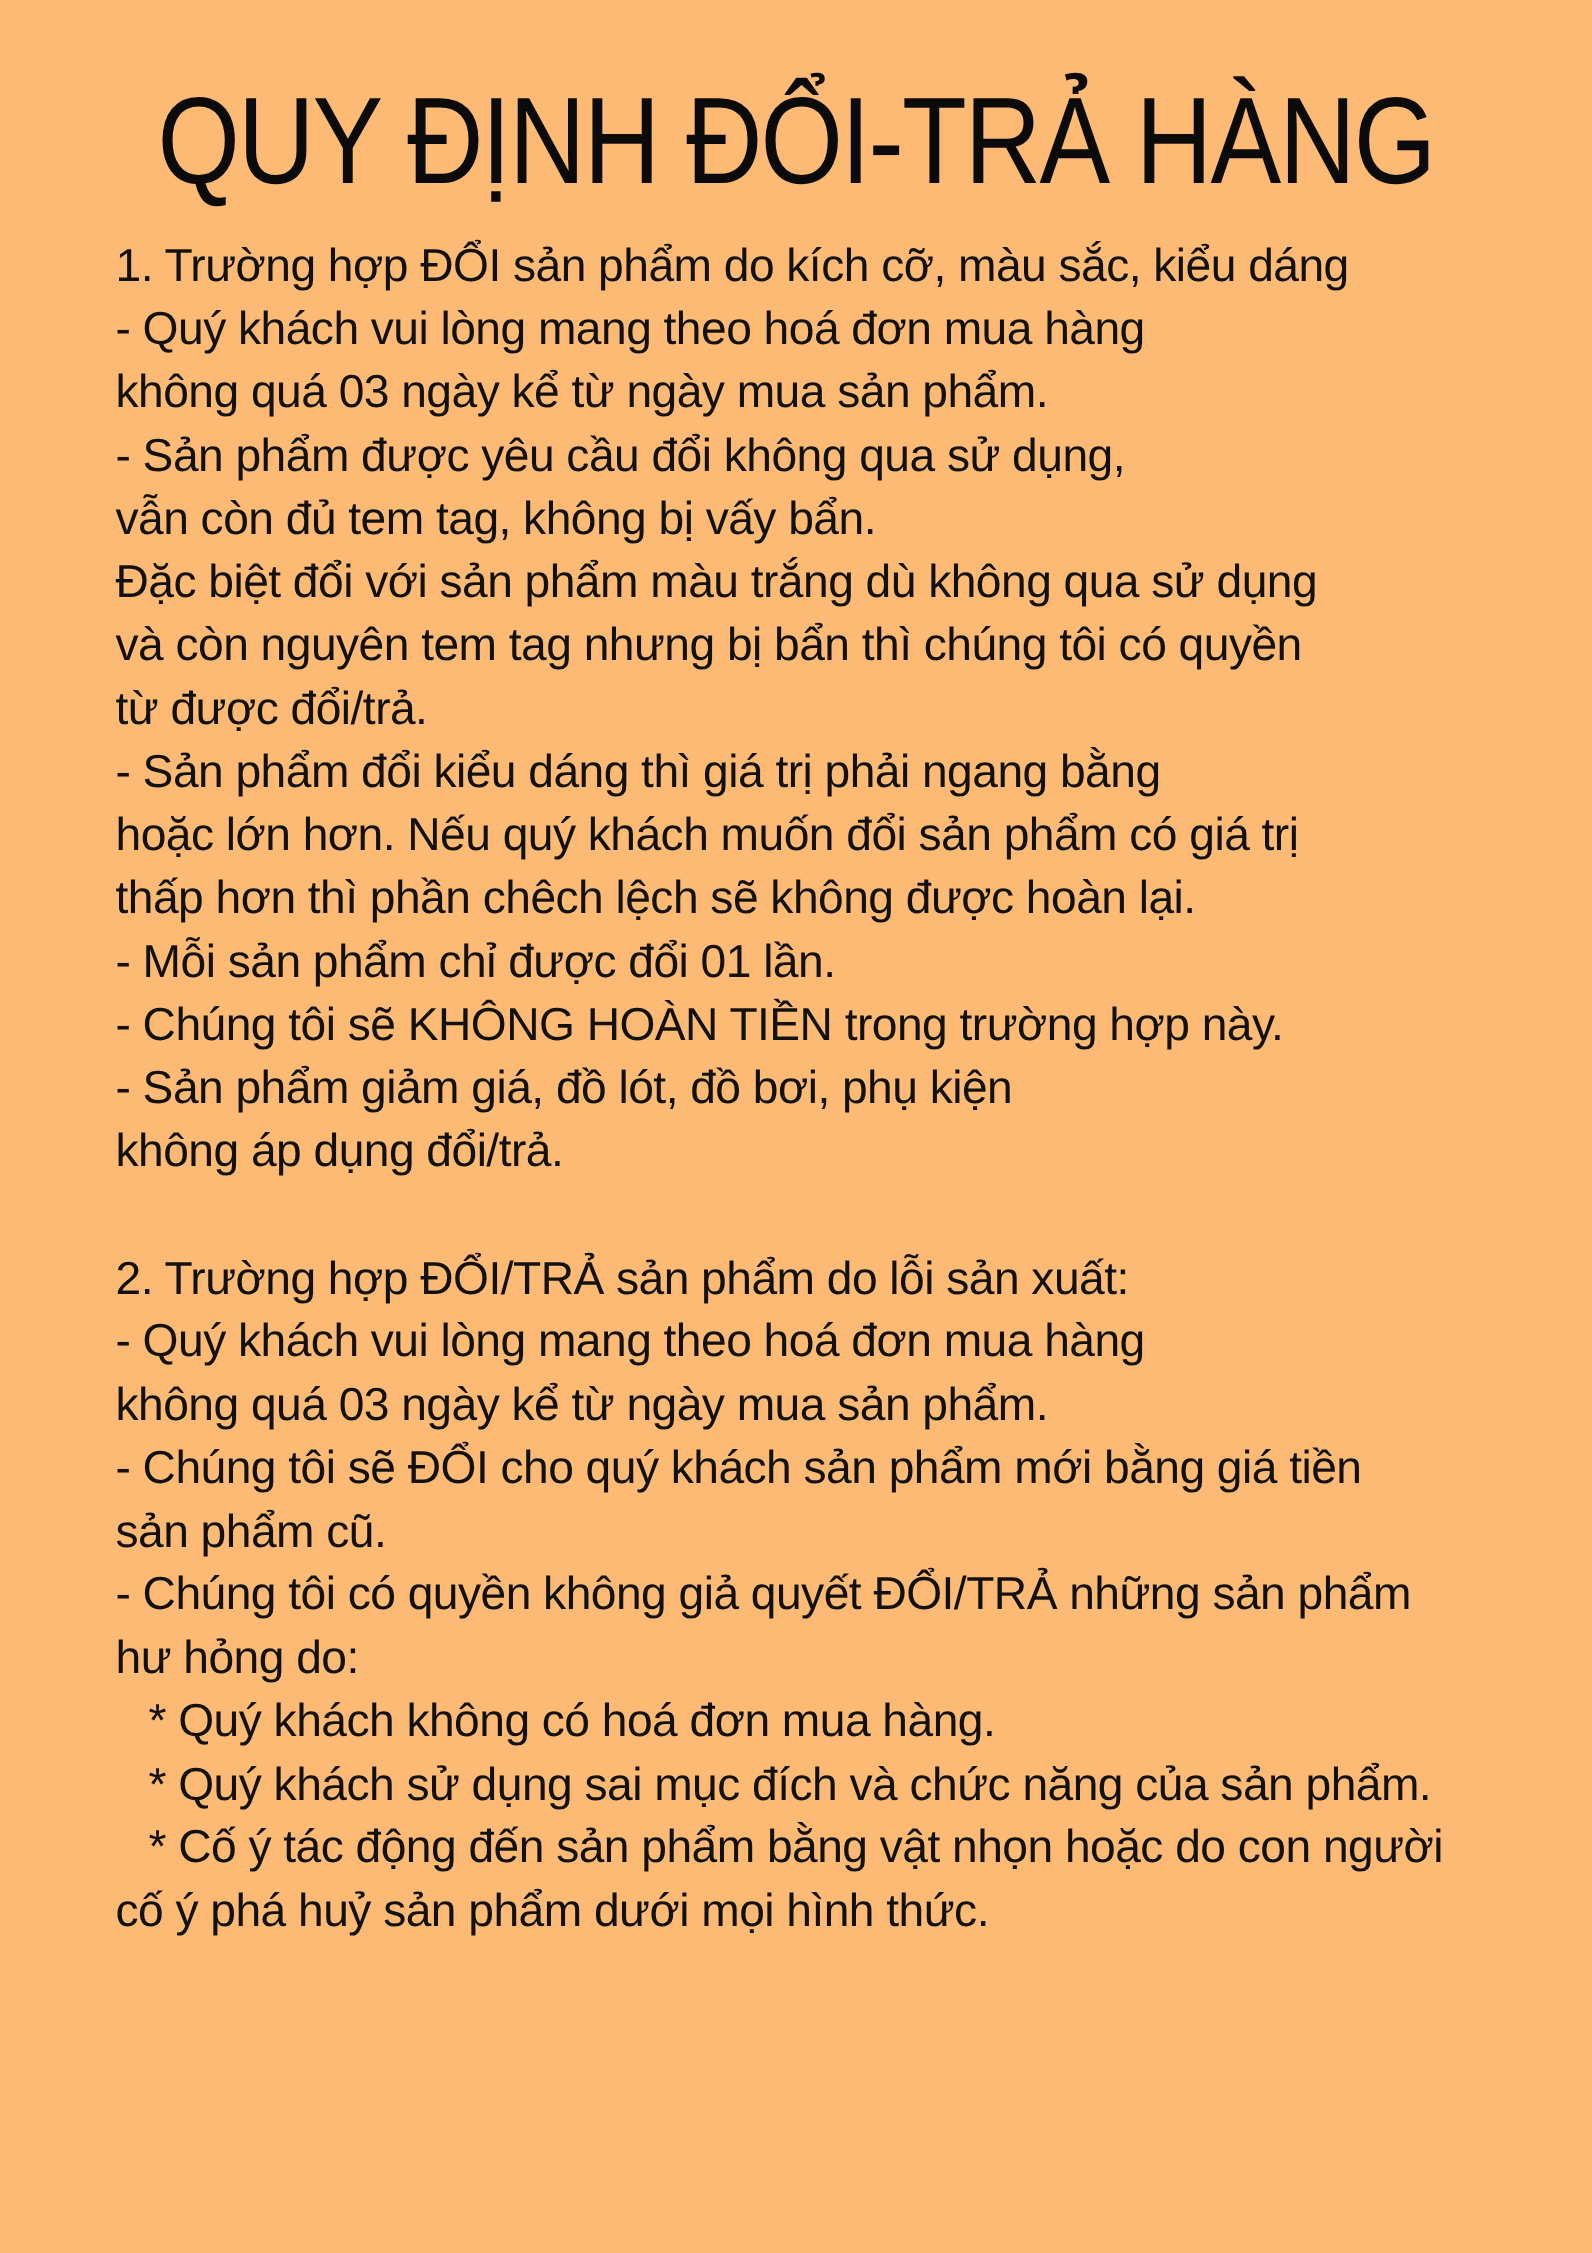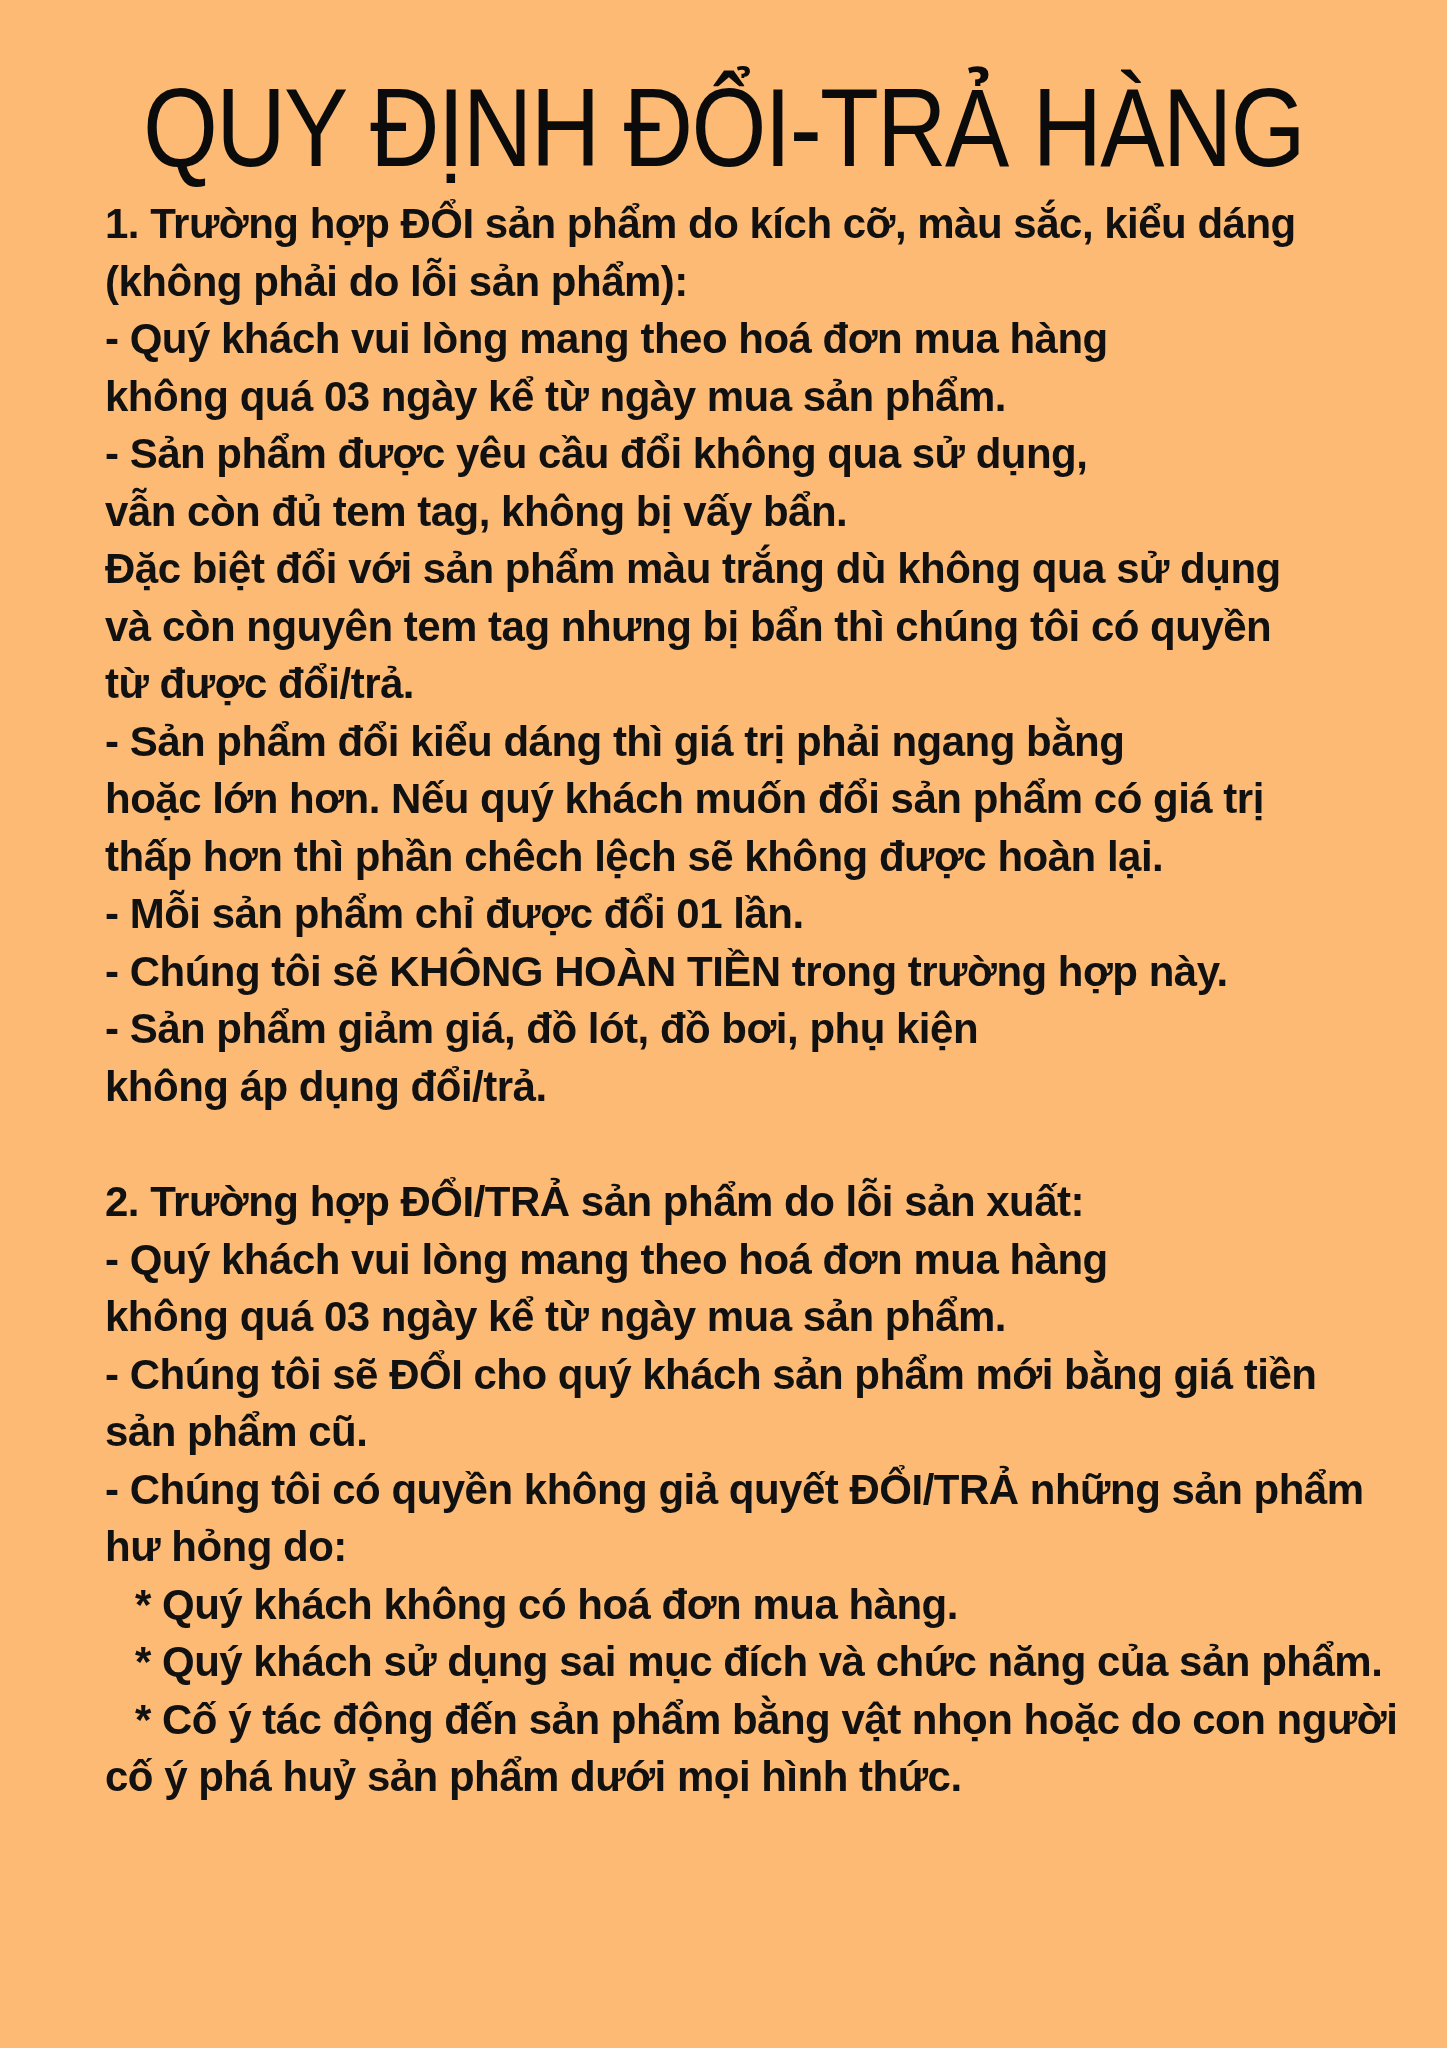--- a/index.html
+++ b/index.html
@@ -26,25 +26,25 @@
     font-weight: 400;
     letter-spacing: -2px;
     white-space: nowrap;
     transform: scaleX(0.86);
     transform-origin: 50% 50%;
     color: #0b0b0b;
     line-height: 1.25;
   }
   .body-text {
     position: absolute;
-    top: 195px;
+    top: 212px;
     left: 105px;
     right: 40px;
     font-size: 42px;
-    font-weight: 700;
+    font-weight: 400;
     color: #111111;
     letter-spacing: -0.5px;
   }
   .paragraph {
     margin: 0 0 58px 0;
   }
   .line {
     line-height: 57.5px;
     white-space: nowrap;
   }
@@ -53,21 +53,20 @@
   }
 </style>
 </head>
 <body>
 
 <div class="page">
   <div class="title">QUY ĐỊNH ĐỔI-TRẢ HÀNG</div>
   <div class="body-text" id="body-sections">
       <div class="paragraph">
         <div class="line">1. Trường hợp ĐỔI sản phẩm do kích cỡ, màu sắc, kiểu dáng</div>
-        <div class="line">(không phải do lỗi sản phẩm):</div>
         <div class="line">- Quý khách vui lòng mang theo hoá đơn mua hàng</div>
         <div class="line">không quá 03 ngày kể từ ngày mua sản phẩm.</div>
         <div class="line">- Sản phẩm được yêu cầu đổi không qua sử dụng,</div>
         <div class="line">vẫn còn đủ tem tag, không bị vấy bẩn.</div>
         <div class="line">Đặc biệt đổi với sản phẩm màu trắng dù không qua sử dụng</div>
         <div class="line">và còn nguyên tem tag nhưng bị bẩn thì chúng tôi có quyền</div>
         <div class="line">từ được đổi/trả.</div>
         <div class="line">- Sản phẩm đổi kiểu dáng thì giá trị phải ngang bằng</div>
         <div class="line">hoặc lớn hơn. Nếu quý khách muốn đổi sản phẩm có giá trị</div>
         <div class="line">thấp hơn thì phần chêch lệch sẽ không được hoàn lại.</div>

